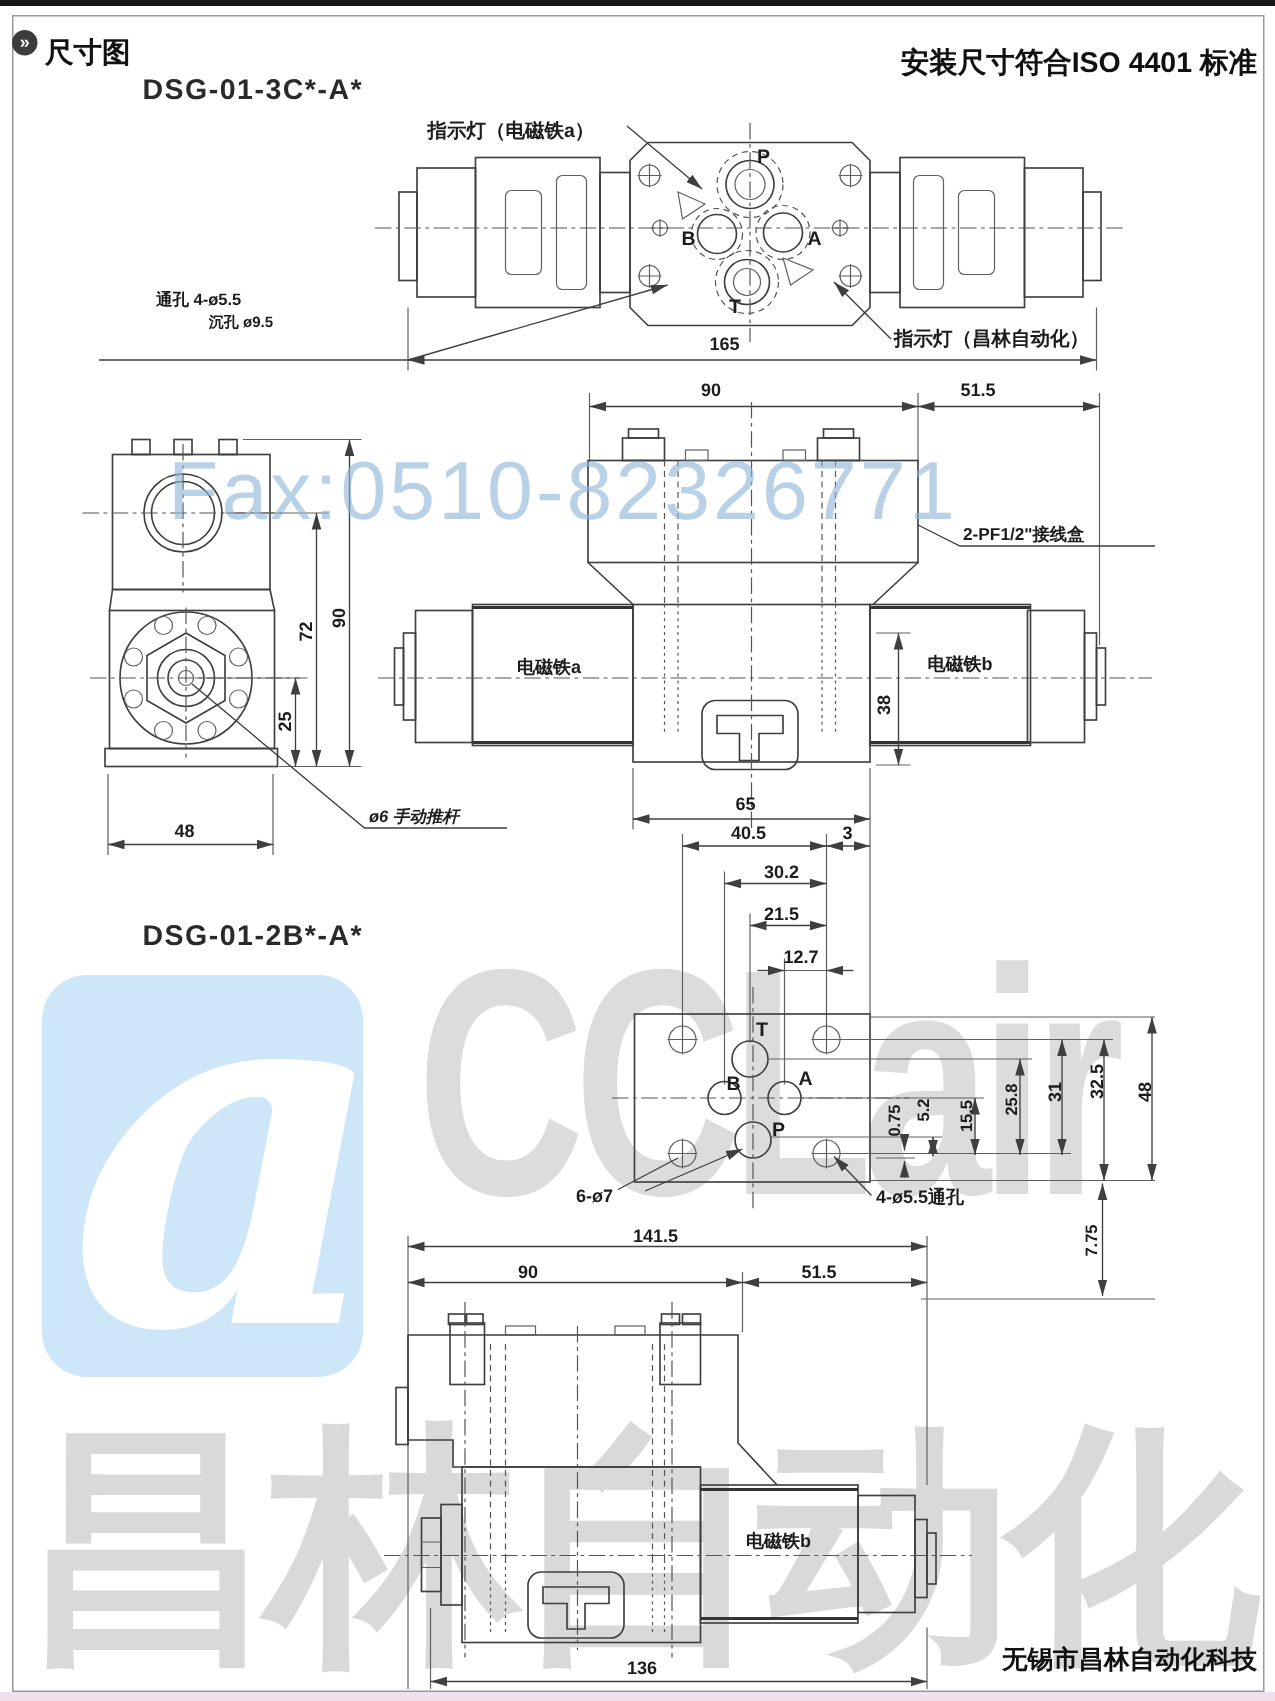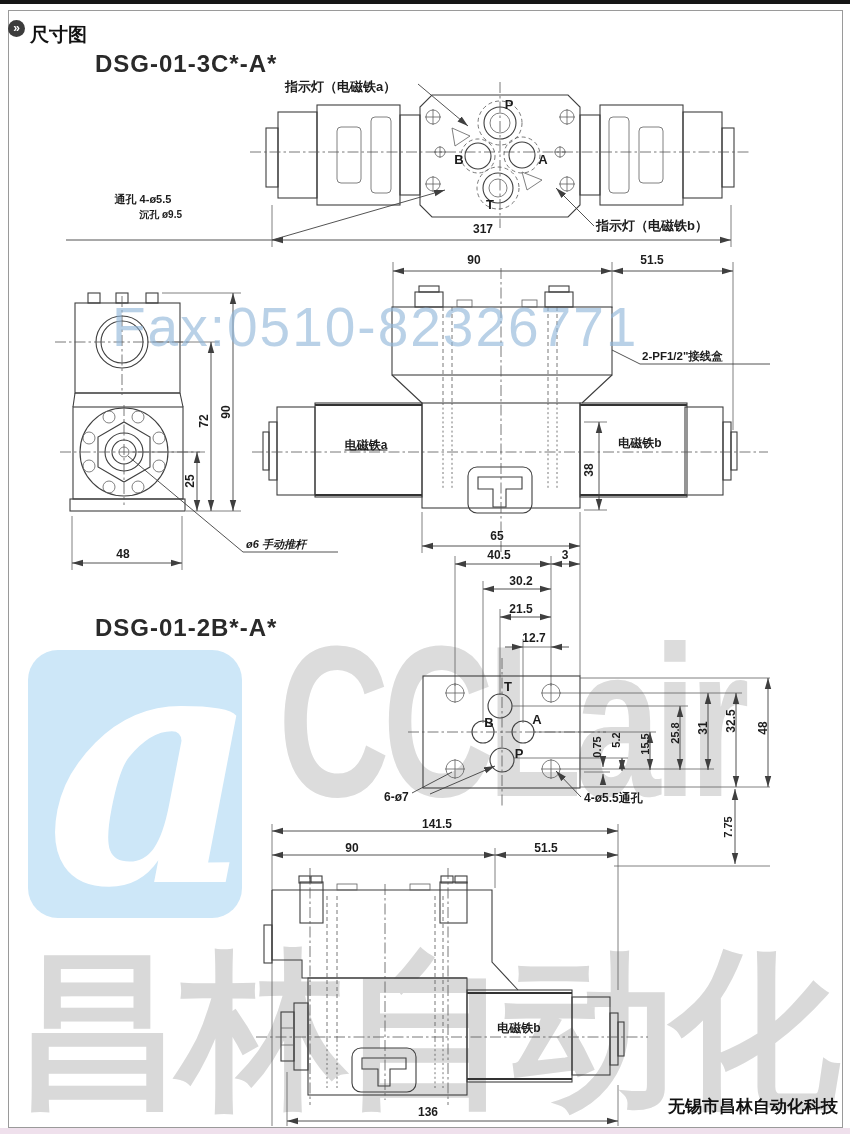--- a/index.html
+++ b/index.html
@@ -4,21 +4,21 @@
 <style>
   html,body{margin:0;padding:0;background:#fff;}
   .page{position:relative;width:850px;height:1134px;background:#fff;overflow:hidden;
         font-family:"Liberation Sans",sans-serif;}
   .topbar{position:absolute;left:0;top:0;width:850px;height:4px;background:#161616;}
   .frame{position:absolute;left:8px;top:10px;width:833px;height:1116px;border:1.5px solid #9a9a9a;}
   .botband{position:absolute;left:0;top:1128px;width:850px;height:6px;background:#efe0ec;}
   .lbl{position:absolute;font-weight:bold;font-size:12px;color:#1c1c1c;white-space:nowrap;z-index:6;}
   .ctr{transform:translate(-50%,-50%);}
   .rot{transform:translate(-50%,-50%) rotate(-90deg);}
-  .title{position:absolute;font-size:24px;font-weight:600;color:#2a2a2a;letter-spacing:1px;z-index:6;white-space:nowrap;}
+  .title{position:absolute;font-size:19px;font-weight:600;color:#2a2a2a;letter-spacing:1px;z-index:6;white-space:nowrap;}
   .hdr{position:absolute;font-size:19px;font-weight:bold;color:#111;z-index:6;white-space:nowrap;}
   .bullet{position:absolute;left:8px;top:20px;width:17px;height:17px;border-radius:50%;
           background:#3c3c3c;color:#fff;font-size:12px;font-weight:bold;text-align:center;
           line-height:16px;z-index:6;}
   .wm-blue{position:absolute;z-index:4;color:rgba(142,180,216,0.62);font-size:55px;
            font-weight:normal;letter-spacing:2px;white-space:nowrap;}
   .wm-gray{position:absolute;z-index:1;color:#dcdcdc;font-weight:bold;white-space:nowrap;}
   .logo-box{position:absolute;left:28px;top:650px;width:214px;height:268px;border-radius:30px;
             background:#cde7f8;z-index:1;}
   .logo-a{position:absolute;left:18px;top:-78px;font-family:"DejaVu Serif",serif;font-style:italic;
@@ -266,36 +266,37 @@
   </svg>
 
   <div class="wm-blue" style="left:112px;top:295px;z-index:5;">Fax:0510-82326771</div>
 
   <div class="topbar"></div>
   <div class="frame"></div>
   <div class="botband"></div>
 
   <div class="bullet">»</div>
   <div class="hdr" style="left:30px;top:22px;">尺寸图</div>
+  <div class="hdr" style="left:500px;top:29px;width:338px;text-align:right;">安装尺寸符合ISO 4401 标准</div>
   <div class="title" style="left:95px;top:50px;">DSG-01-3C*-A*</div>
   <div class="title" style="left:95px;top:614px;">DSG-01-2B*-A*</div>
 
   <div class="lbl" style="left:285px;top:78px;font-size:13px;">指示灯（电磁铁a）</div>
-  <div class="lbl" style="left:596px;top:217px;font-size:13px;">指示灯（电磁铁b）</div>
-  <div class="lbl" style="left:104px;top:192px;width:78px;text-align:center;font-size:11px;">通孔  4-ø5.5</div>
+  <div class="lbl" style="left:596px;top:217px;font-size:13px;">指示灯（昌林自动化）</div>
+  <div class="lbl" style="left:104px;top:192px;width:78px;text-align:left;font-size:11px;">通孔  4-ø5.5</div>
   <div class="lbl" style="left:104px;top:208px;width:78px;text-align:right;font-size:10px;">沉孔  ø9.5</div>
   <div class="lbl ctr" style="left:509px;top:104px;font-size:13px;">P</div>
   <div class="lbl ctr" style="left:459px;top:159px;font-size:13px;">B</div>
   <div class="lbl ctr" style="left:543px;top:159px;font-size:13px;">A</div>
   <div class="lbl ctr" style="left:490px;top:204px;font-size:13px;">T</div>
-  <div class="lbl ctr" style="left:483px;top:229px;">317</div>
+  <div class="lbl ctr" style="left:483px;top:229px;">165</div>
   <div class="lbl ctr" style="left:474px;top:260px;">90</div>
   <div class="lbl ctr" style="left:652px;top:260px;">51.5</div>
   <div class="lbl" style="left:642px;top:349px;font-size:11.5px;">2-PF1/2"接线盒</div>
-  <div class="lbl ctr" style="left:366px;top:445px;text-decoration:underline;">电磁铁a</div>
+  <div class="lbl ctr" style="left:366px;top:445px;">电磁铁a</div>
   <div class="lbl ctr" style="left:640px;top:443px;">电磁铁b</div>
   <div class="lbl rot" style="left:589px;top:470px;">38</div>
   <div class="lbl ctr" style="left:497px;top:536px;">65</div>
   <div class="lbl ctr" style="left:499px;top:555px;">40.5</div>
   <div class="lbl ctr" style="left:565px;top:555px;">3</div>
   <div class="lbl ctr" style="left:123px;top:554px;">48</div>
   <div class="lbl rot" style="left:190px;top:481px;">25</div>
   <div class="lbl rot" style="left:204px;top:421px;">72</div>
   <div class="lbl rot" style="left:226px;top:412px;">90</div>
   <div class="lbl" style="left:246px;top:537px;font-size:11px;font-style:italic;">ø6  手动推杆</div>

